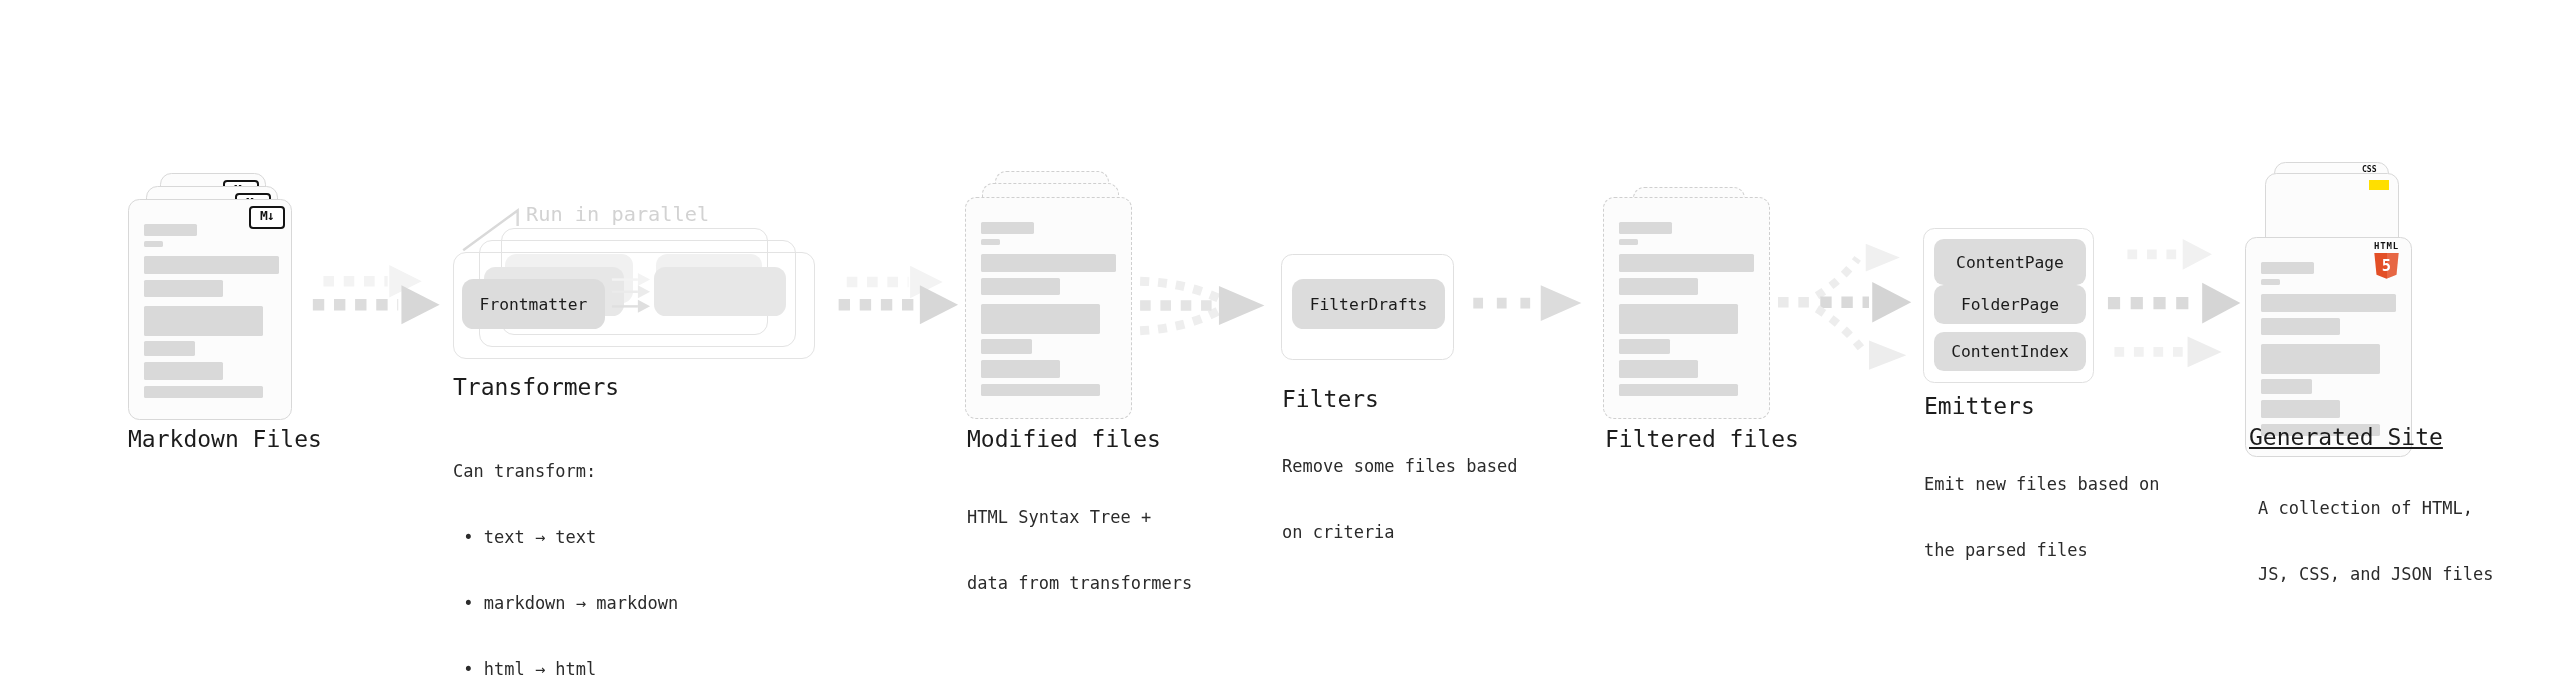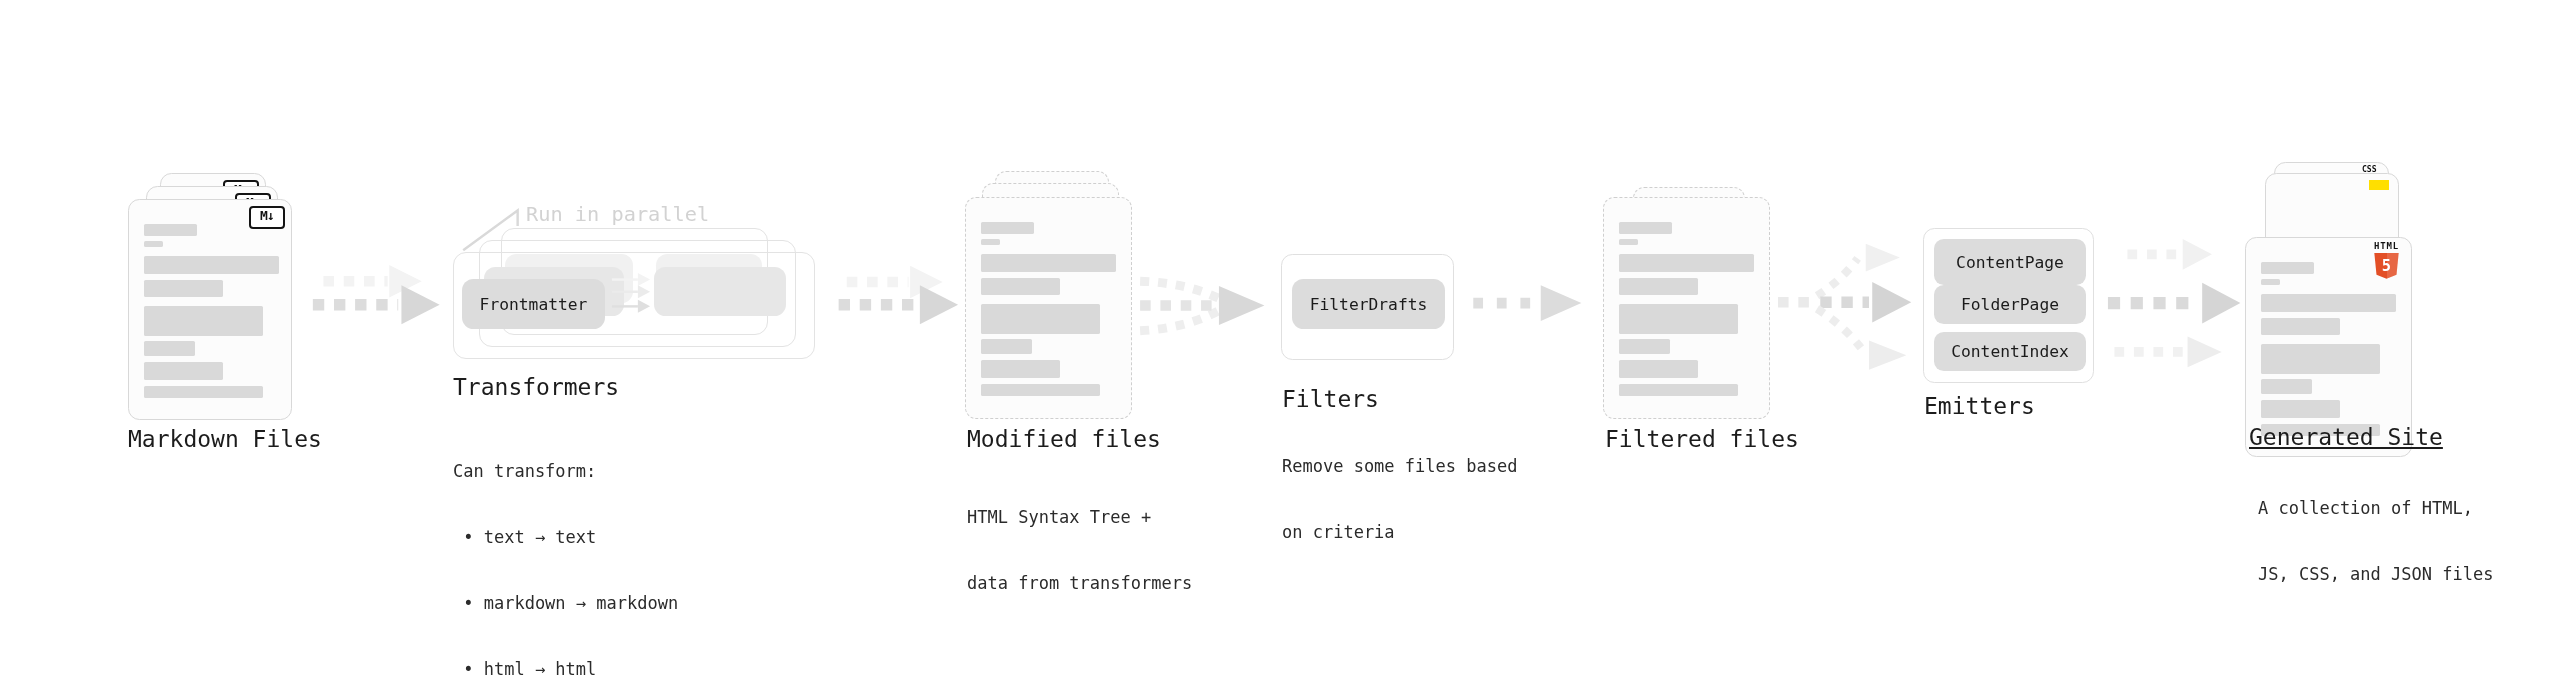--- a/index.html
+++ b/index.html
@@ -137,20 +137,24 @@
     </div>
     <div class="stage-title" style="left:1605px;top:426px;">Filtered files</div>
   </div>
 
   <div class="stage">
     <div class="solid-frame" style="left:1923px;top:228px;width:171px;height:155px;"></div>
     <div class="pill" style="left:1934px;top:239px;width:152px;height:46px;border-radius:9.8px;">ContentPage</div>
     <div class="pill" style="left:1934px;top:285px;width:152px;height:39px;border-radius:9.8px;">FolderPage</div>
     <div class="pill" style="left:1934px;top:332px;width:152px;height:39px;border-radius:9.8px;">ContentIndex</div>
     <div class="stage-title" style="left:1924px;top:393px;text-align:center;">Emitters</div>
+    <div class="stage-desc" style="left:1924px;top:429px;">
+      <div>Emit new files based on</div>
+      <div>the parsed files</div>
+    </div>
   </div>
 
   <div class="stage">
     <div class="card" style="left:2274px;top:162px;width:115px;height:89px;">
       <div class="css-badge">CSS</div>
     </div>
     <div class="card" style="left:2265px;top:173px;width:134px;height:98px;">
       <div class="js-badge"></div>
     </div>
     <div class="card" style="left:2245px;top:189px;width:167px;height:220px;margin-top:48px;">

